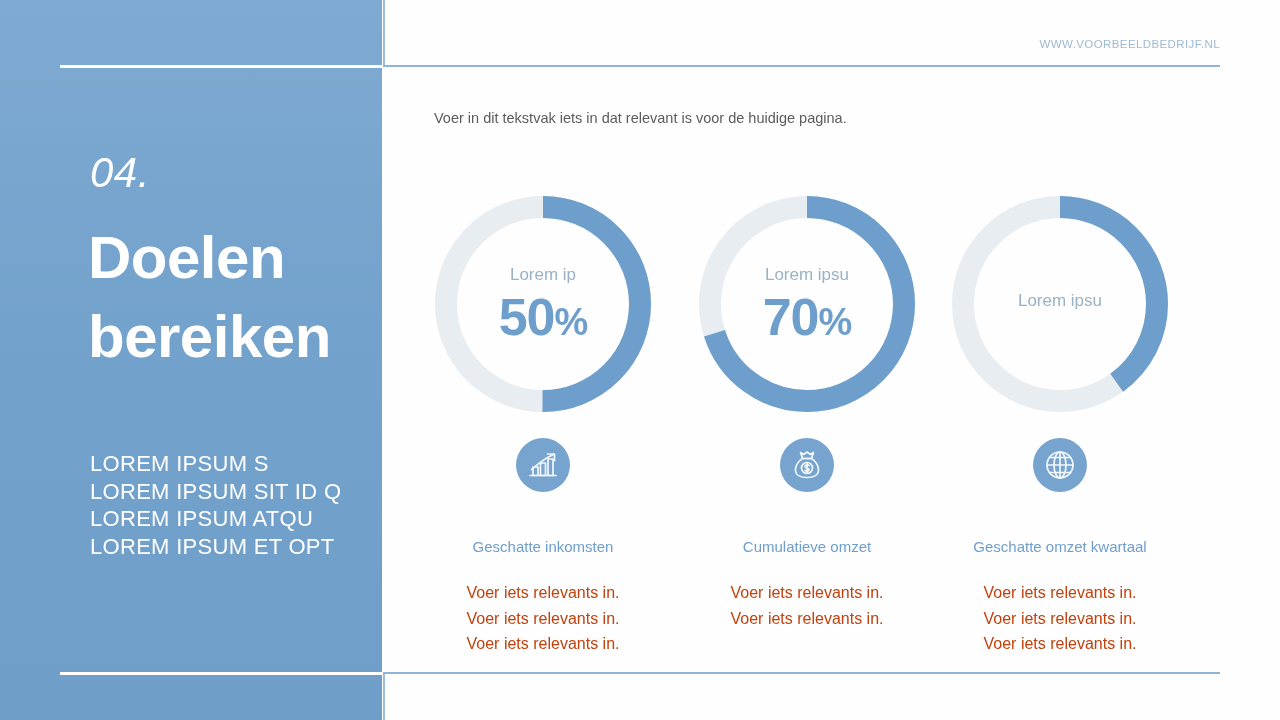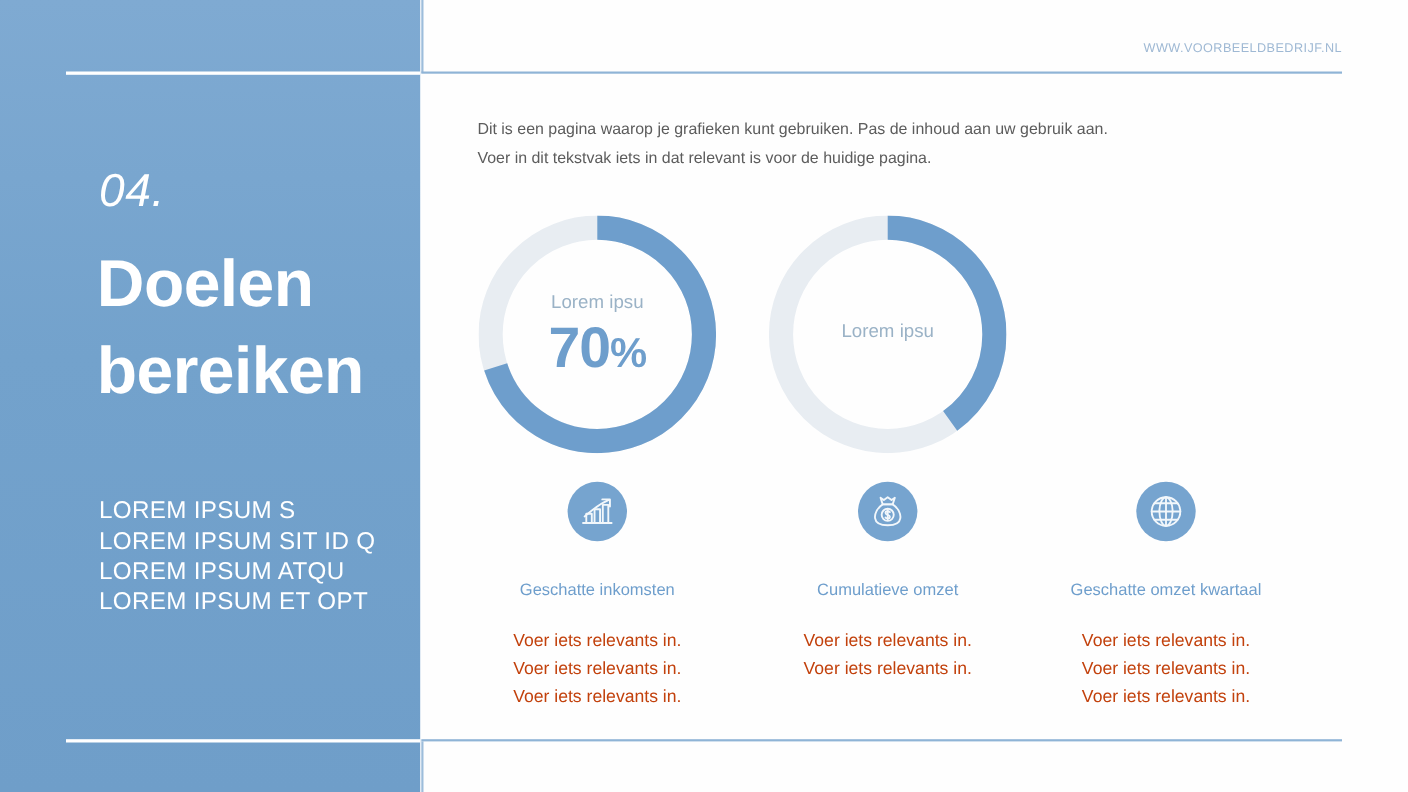--- a/index.html
+++ b/index.html
@@ -218,21 +218,21 @@
     border-radius: 50%;
     background: #76A4CF;
     margin: 0 auto;
     display: flex;
     align-items: center;
     justify-content: center;
   }
   .icon-circle svg { display: block; }
 
   .col-caption {
-    margin-top: 36px;
+    margin-top: 46px;
     font-size: 15px;
     color: #6E9ECC;
     line-height: 1.2;
   }
   .col-lines {
     margin-top: 24px;
   }
   .col-line {
     font-size: 16px;
     color: #c2410c;
@@ -265,26 +265,35 @@
 <div id="right-area"></div>
 
 <div id="vline-top"></div>
 <div id="hline-top"></div>
 <div id="vline-bottom"></div>
 <div id="hline-bottom"></div>
 
 <div id="site-url">WWW.VOORBEELDBEDRIJF.NL</div>
 
 <div id="intro-text">
-  <span class="intro-line">Dit is een pagina waarop je grafieken kunt gebruiken. Pas de inhoud aan uw gebruik aan.</span>
   <span class="intro-line">Voer in dit tekstvak iets in dat relevant is voor de huidige pagina.</span>
 </div>
 
 <div id="donut-row">
 
+  <div class="donut-block">
+    <svg class="donut-svg" viewBox="0 0 216 216">
+      <circle cx="108" cy="108" r="97" fill="none" stroke="#E8EDF2" stroke-width="22"></circle>
+      <circle class="donut-arc" cx="108" cy="108" r="97" fill="none" stroke="#6E9ECC" stroke-width="22" stroke-dasharray="304.7344873982099 304.7344873982099" transform="rotate(-90 108 108)"></circle>
+    </svg>
+    <div class="donut-center">
+      <div class="donut-label">Lorem ip</div>
+      <div class="donut-value"><span>50</span><span class="pct">%</span></div>
+    </div>
+  </div>
 
   <div class="donut-block">
     <svg class="donut-svg" viewBox="0 0 216 216">
       <circle cx="108" cy="108" r="97" fill="none" stroke="#E8EDF2" stroke-width="22"></circle>
       <circle class="donut-arc" cx="108" cy="108" r="97" fill="none" stroke="#6E9ECC" stroke-width="22" stroke-dasharray="426.62828235749384 182.840692438926" transform="rotate(-90 108 108)"></circle>
     </svg>
     <div class="donut-center">
       <div class="donut-label">Lorem ipsu</div>
       <div class="donut-value"><span>70</span><span class="pct">%</span></div>
     </div>

